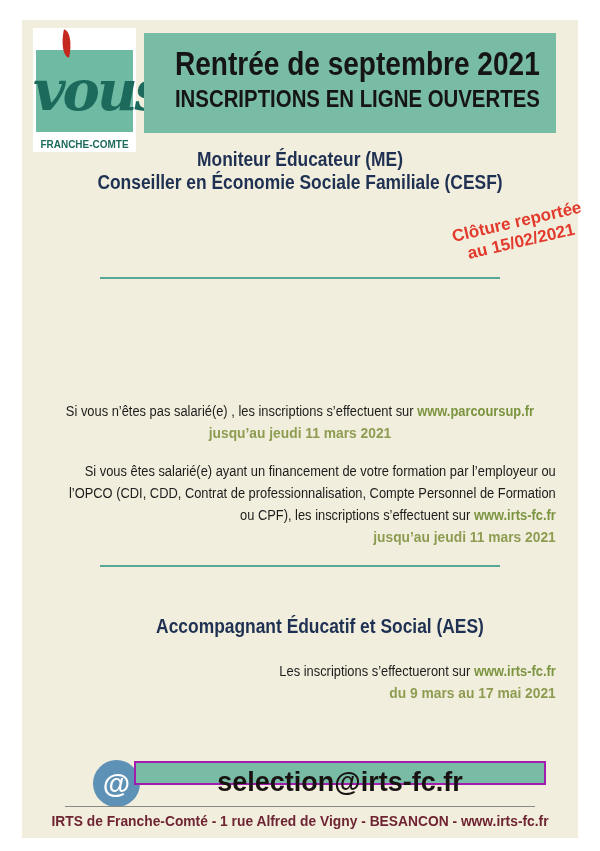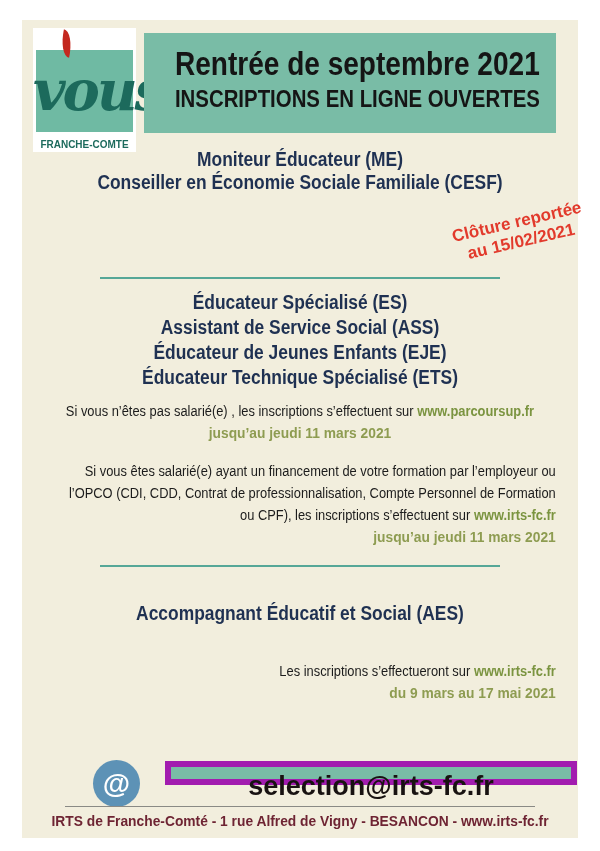--- a/index.html
+++ b/index.html
@@ -51,22 +51,22 @@
   .divider { position:absolute; left:50%; transform:translateX(-50%); width:400px; height:0;
              border-top:2px solid #56a797; }
 
   .cta-line { font-weight:bold; font-size:21px; line-height:27px; color:#111111;
               transform:scaleX(0.85); white-space:nowrap; }
 
   
   .at-circle { position:absolute; left:71px; top:740px; width:47px; height:47px; border-radius:50%;
                background:#5d92b6; color:#ffffff; font-weight:bold; font-size:28px;
                line-height:47px; text-align:center; }
-  .email-box { position:absolute; left:143px; top:741px; width:412px; height:24px;
-               background:#79bca6; border:6px solid #a21caf; box-sizing:border-box;
+  .email-box { position:absolute; left:112px; top:741px; width:412px; height:24px;
+               background:#79bca6; border:2px solid #a21caf; box-sizing:border-box;
                text-align:center; }
   .email-text { font-weight:bold; font-size:27px; line-height:38px; color:#181211; }
 
   .footer-rule { position:absolute; left:50%; transform:translateX(-50%); top:786px; width:470px;
                  height:0; border-top:1px solid #8a8a85; }
   .footer-text { position:absolute; left:0; top:792px; width:100%; text-align:center;
                  font-weight:bold; font-size:15px; color:#6e2433;
                  transform:scaleX(0.92); white-space:nowrap; }
 </style>
 </head>
@@ -93,46 +93,40 @@
     </div>
 
 
     <div class="stamp">
       <div>Clôture reportée</div>
       <div>au 15/02/2021</div>
     </div>
 
     <div class="divider" style="top:257px;"></div>
 
-    <div class="block" style="top:270px;">
-      <div class="h-line lh25">Éducateur Spécialisé (ES)</div>
-      <div class="h-line lh25">Assistant de Service Social (ASS)</div>
-      <div class="h-line lh25">Éducateur de Jeunes Enfants (EJE)</div>
-      <div class="h-line lh25">Éducateur Technique Spécialisé (ETS)</div>
-    </div>
 
     <div class="block" style="top:380px;">
       <div class="p-line">
         <span>Si vous n’êtes pas salarié(e) , les inscriptions s’effectuent sur</span><span class="link">www.parcoursup.fr</span>
       </div>
       <div class="deadline">jusqu’au jeudi 11 mars 2021</div>
     </div>
 
     <div class="block" style="top:440px;text-align:right;">
       <div class="p-line">Si vous êtes salarié(e) ayant un financement de votre formation par l’employeur ou</div>
       <div class="p-line">l’OPCO (CDI, CDD, Contrat de professionnalisation, Compte Personnel de Formation</div>
       <div class="p-line">
         <span>ou CPF), les inscriptions s’effectuent sur</span><span class="link">www.irts-fc.fr</span>
       </div>
       <div class="deadline">jusqu’au jeudi 11 mars 2021</div>
     </div>
 
     <div class="divider" style="top:545px;"></div>
 
-    <div class="block" style="top:582px;">
+    <div class="block" style="top:595px;padding-left:20px;">
       <div class="h-line">Accompagnant Éducatif et Social (AES)</div>
     </div>
 
     <div class="block" style="top:640px;text-align:right;">
       <div class="p-line">
         <span>Les inscriptions s’effectueront sur</span><span class="link">www.irts-fc.fr</span>
       </div>
       <div class="deadline">du 9 mars au 17 mai 2021</div>
     </div>
 

